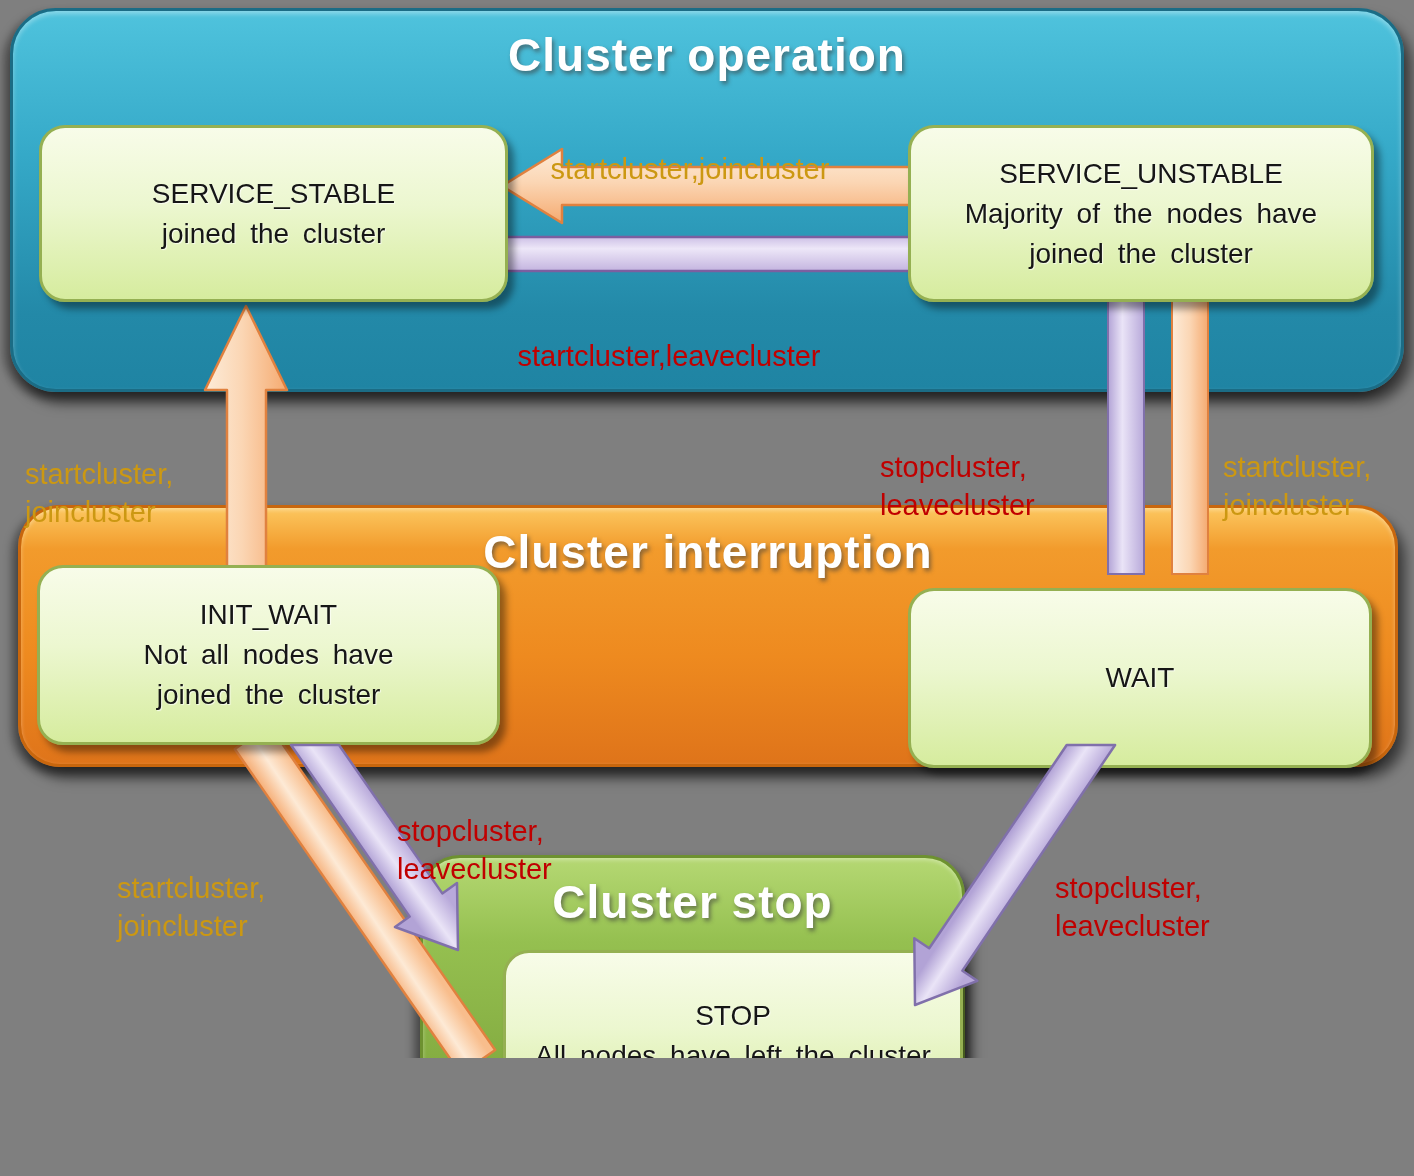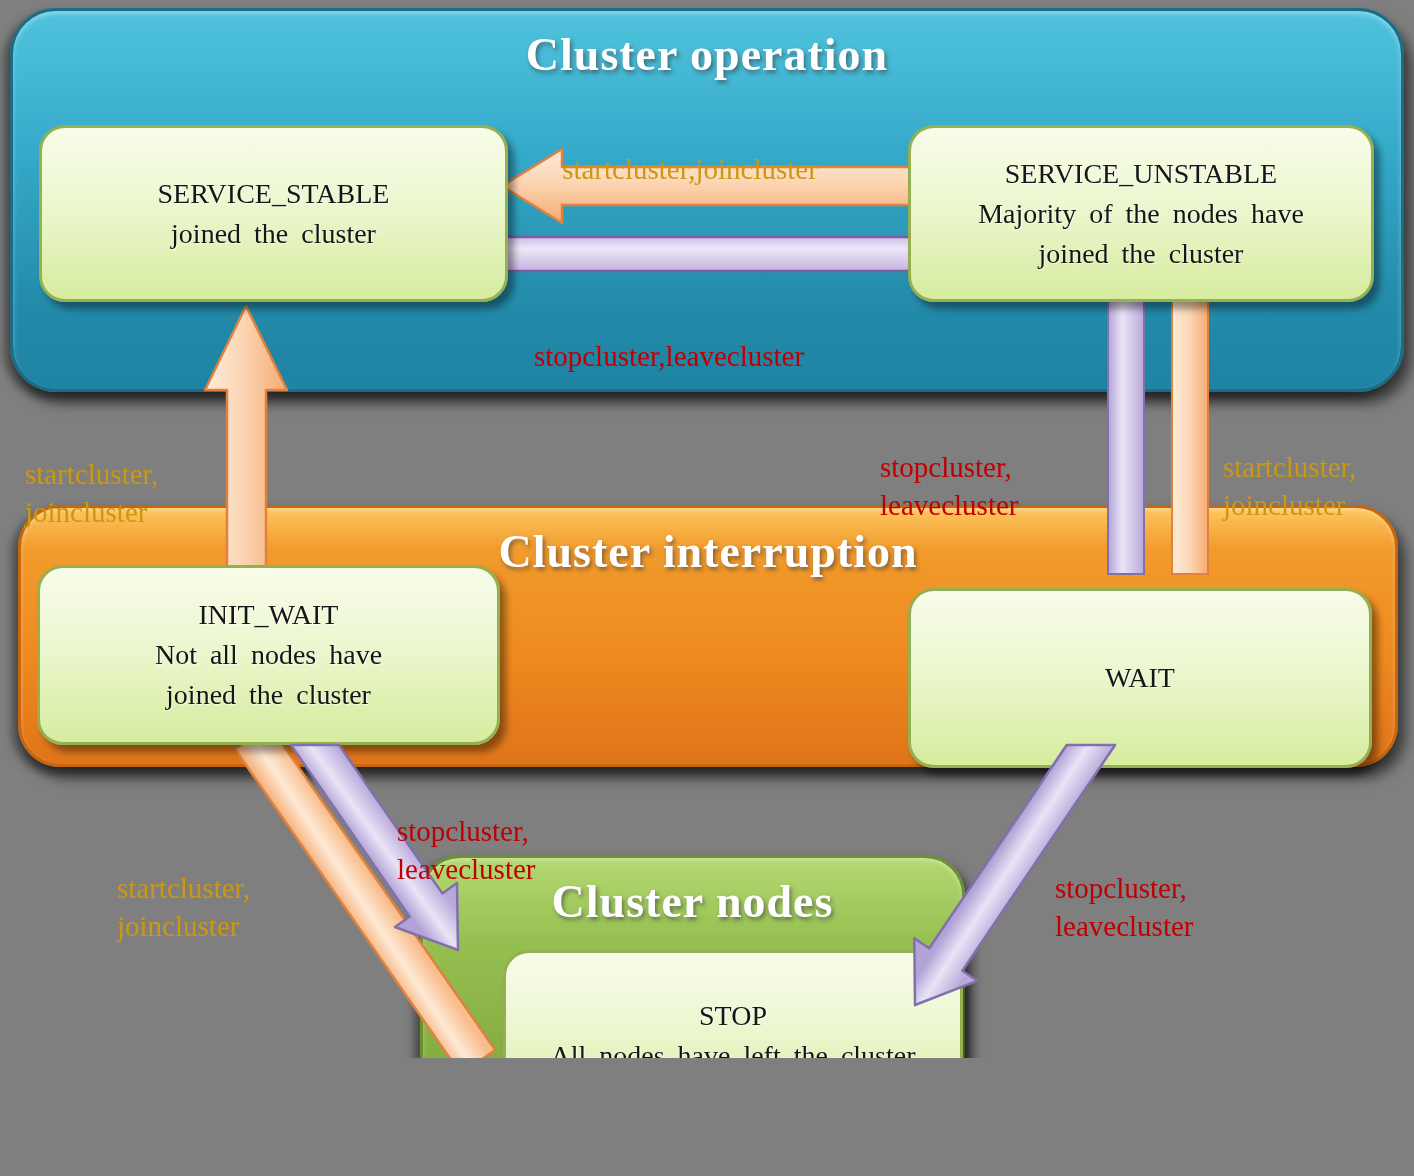--- a/index.html
+++ b/index.html
@@ -6,21 +6,21 @@
     --background:#7f7f7f;
     --label-orange:#cc9812;
     --label-red:#c00000;
     --title-text:#ffffff;
     --state-text:#161616;
   }
   html,body{margin:0;padding:0;background:var(--background);}
   .stage{
     position:relative;width:1414px;height:1058px;overflow:hidden;
     background:var(--background);
-    font-family:Liberation Serif, serif;
+    font-family:Liberation Sans, sans-serif;
   }
   .container{position:absolute;border-radius:46px;}
   .c-blue{
     left:10px;top:8px;width:1388px;height:378px;
     background:linear-gradient(180deg,#4fc3dd 0%,#35a9c8 38%,#2389a8 80%,#1f84a3 100%);
     border:3px solid #1b6c85;
     box-shadow:7px 11px 13px rgba(0,0,0,.55),-6px 6px 10px rgba(0,0,0,.40),inset 0 3px 5px rgba(255,255,255,.35);
   }
   .c-orange{
     left:18px;top:505px;width:1374px;height:256px;border-radius:42px;
@@ -73,21 +73,21 @@
 
 <div class="stage">
 
   <div class="container c-blue">
     <div class="container-title">Cluster operation</div>
   </div>
   <div class="container c-orange">
     <div class="container-title">Cluster interruption</div>
   </div>
   <div class="container c-green">
-    <div class="container-title">Cluster nodes</div>
+    <div class="container-title">Cluster stop</div>
   </div>
 
   <svg class="layer" viewBox="0 0 1414 1176" xmlns="http://www.w3.org/2000/svg">
     <defs>
       <linearGradient id="gOrangeH" gradientUnits="userSpaceOnUse" x1="0" y1="149" x2="0" y2="223">
         <stop offset="0" stop-color="#fdecd9"></stop>
           <stop offset="0.45" stop-color="#fbd6b4"></stop>
           <stop offset="1" stop-color="#f5aa70"></stop>
       </linearGradient>
       <linearGradient id="gOrangeVL" gradientUnits="userSpaceOnUse" x1="205" y1="0" x2="287" y2="0">
@@ -165,21 +165,21 @@
           <stop offset="1" stop-color="#b8a9da"></stop>
       </linearGradient>
     </defs>
 
     <path d="M291,745 L339,745 L442.3,893.4 L457,883 L458,950 L395,927 L409.7,916.6 Z" fill="url(#gPurpleDL)" stroke="#8070ab" stroke-width="2.5" stroke-linejoin="round"></path>
 
     <path d="M1066.7,745 L1115.1,745 L962.4,970.7 L977.3,980.8 L915,1005 L914.3,938.2 L929.2,948.3 Z" fill="url(#gPurpleDR)" stroke="#8070ab" stroke-width="2.5" stroke-linejoin="round"></path>
   </svg>
 
   <div class="lbl lbl-orange lbl-center" id="lbl-top-start">startcluster,joincluster</div>
-  <div class="lbl lbl-red lbl-center" id="lbl-top-stop">stopcluster,leavecluster</div>
+  <div class="lbl lbl-red lbl-center" id="lbl-top-stop">startcluster,leavecluster</div>
 
   <div class="lbl lbl-orange" id="lbl-mid-left">
     <div>startcluster,</div>
     <div>joincluster</div>
   </div>
   <div class="lbl lbl-red" id="lbl-mid-right-stop">
     <div>stopcluster,</div>
     <div>leavecluster</div>
   </div>
   <div class="lbl lbl-orange" id="lbl-mid-right-start">

